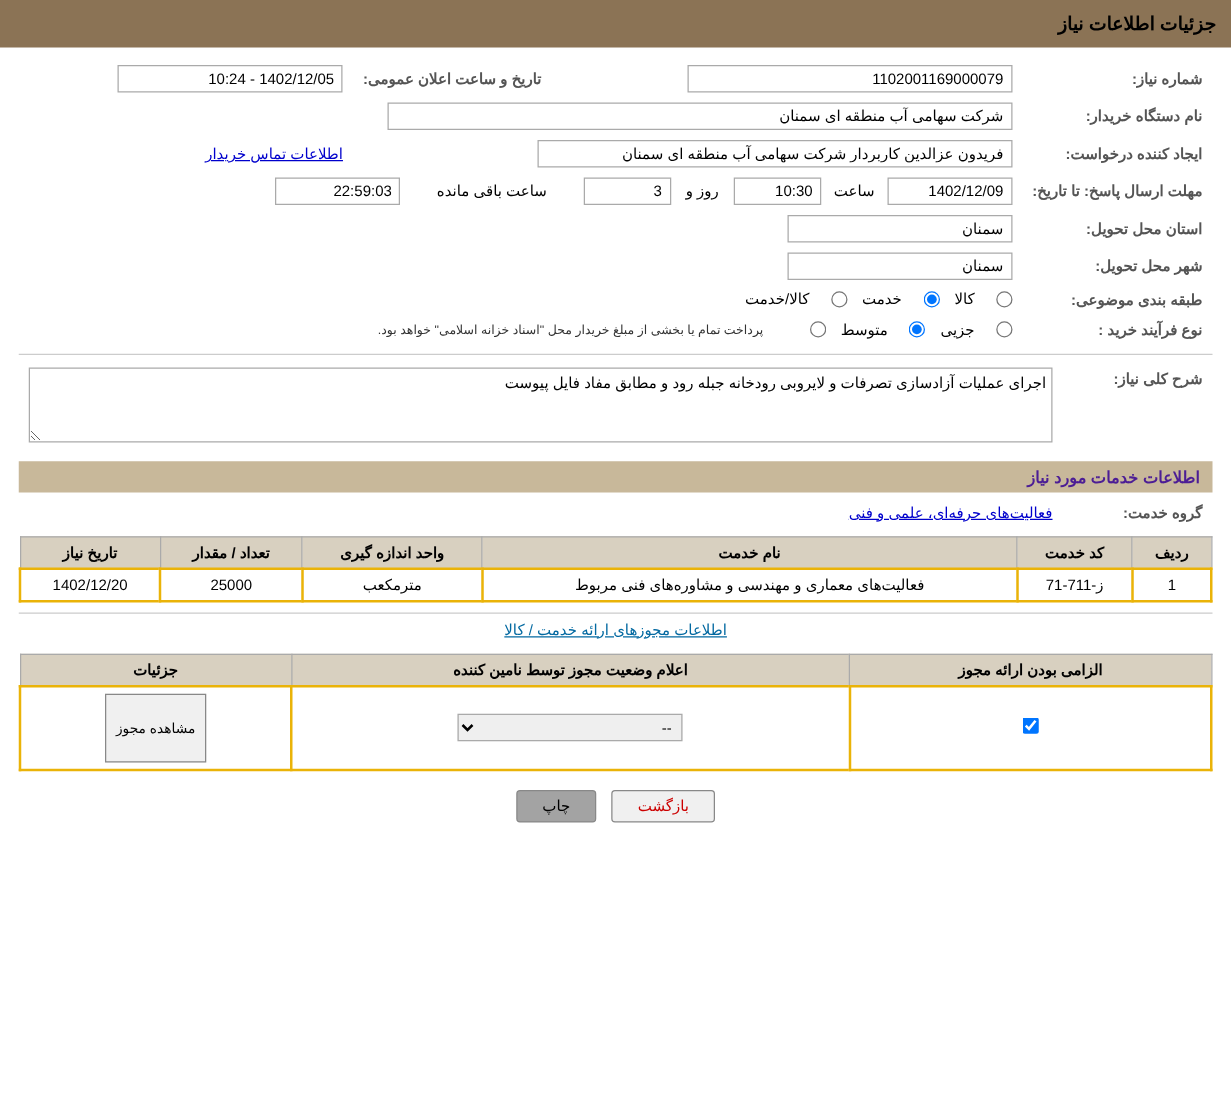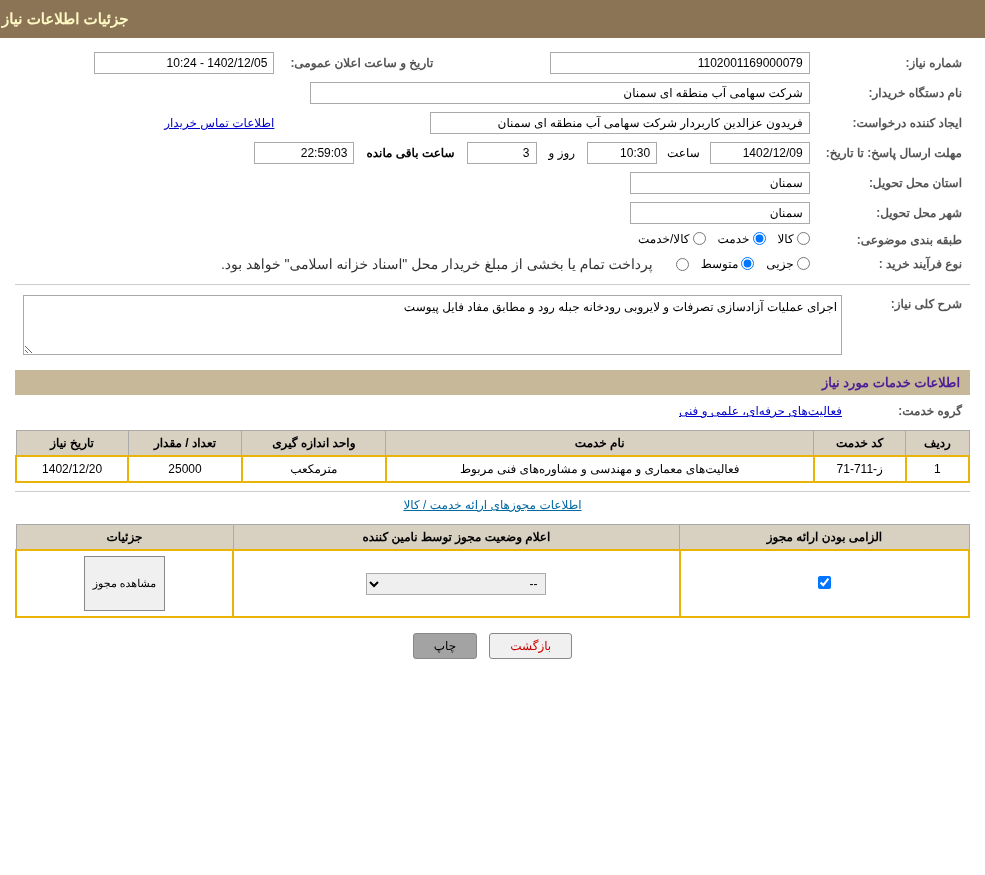--- a/index.html
+++ b/index.html
@@ -10,23 +10,23 @@
       direction: rtl;
     }
     .page-wrapper {
       width: 985px;
       min-height: 875px;
       background: #fff;
       margin: 0 auto;
     }
     .page-header {
       background: #8B7355;
-      color: #fef9c3;
-      text-align: left;
-      padding: 10px 2px;
+      color: #000000;
+      text-align: right;
+      padding: 10px 12px;
       font-size: 15px;
       font-weight: bold;
     }
     .main-content {
       padding: 10px 15px;
     }
     .section-title {
       background: #c8b89a;
       color: #4c1d95;
       font-weight: bold;
@@ -71,25 +71,25 @@
       text-decoration: underline;
       cursor: pointer;
     }
     .radio-group {
       display: inline-flex;
       gap: 12px;
       align-items: center;
     }
     .radio-item {
       display: inline-flex;
-      align-items: flex-start;
-      gap: 3px;
+      align-items: center;
+      gap: 17px;
     }
     .note-text {
-      font-size: 14px;
+      font-size: 10px;
       color: #333;
     }
     .textarea-field {
       border: 1px solid #aaa;
       width: 100%;
       min-height: 60px;
       padding: 4px;
       font-size: 12px;
       font-family: Tahoma, Arial, sans-serif;
       direction: rtl;
@@ -215,21 +215,21 @@
 
       <tr>
         <td class="label-cell">مهلت ارسال پاسخ: تا تاریخ:</td>
         <td class="value-cell" colspan="3">
           <div class="row-flex">
             <input class="input-field input-small" type="text" readonly="" value="1402/12/09" style="">
             <span style="margin:0 4px;">ساعت</span>
             <input class="input-field input-tiny" type="text" readonly="" value="10:30" style="">
             <span style="margin:0 6px;">روز و</span>
             <input class="input-field input-tiny" type="text" readonly="" value="3" style="">
-            <span style="margin:0 6px;font-weight:bold;">ساعت باقی مانده</span>
+            <span style="margin:0 23px;">ساعت باقی مانده</span>
             <input class="input-field input-small" type="text" readonly="" value="22:59:03" style="">
           </div>
         </td>
       </tr>
 
       <tr>
         <td class="label-cell">استان محل تحویل:</td>
         <td class="value-cell" colspan="3">
           <input class="input-field input-medium" type="text" readonly="" value="سمنان" style="">
         </td>

